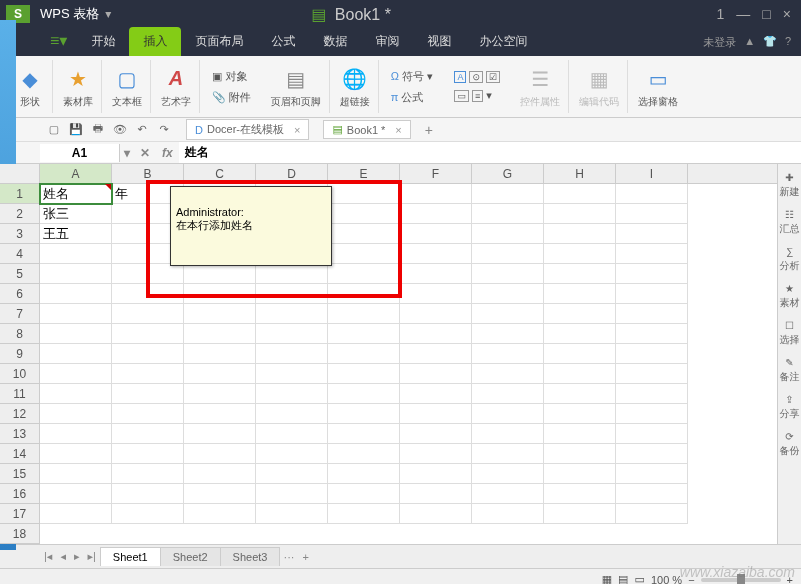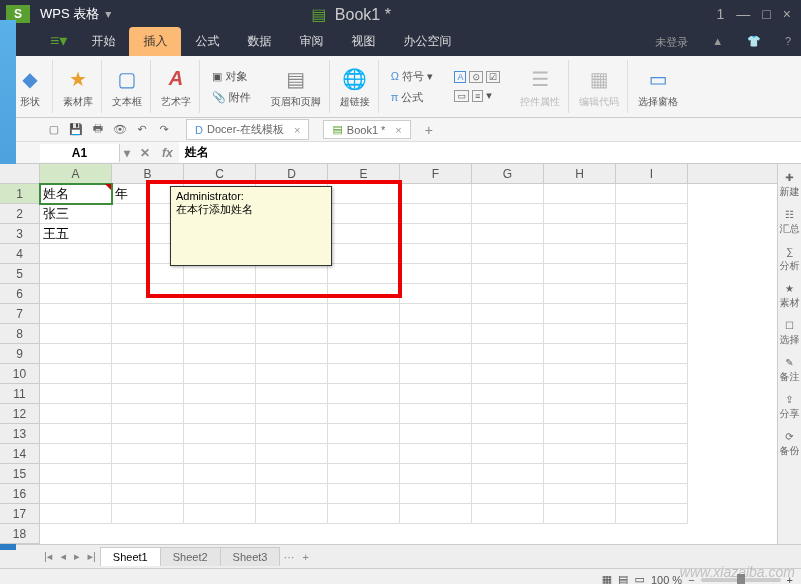--- a/index.html
+++ b/index.html
@@ -5,22 +5,22 @@
 * { margin: 0; padding: 0; box-sizing: border-box; font-family: "Microsoft YaHei", sans-serif; }
 body { background: #e8e8e8; width: 801px; height: 584px; overflow: hidden; position: relative; }
 .titlebar { background: #2a3040; color: #fff; height: 28px; display: flex; align-items: center; font-size: 12px; }
 .title-logo { background: #5aa030; padding: 2px 8px; margin: 2px 6px; font-size: 12px; font-weight: bold; }
 .title-text { margin-left: 4px; font-size: 13px; }
 .title-doc { margin-left: 200px; color: #ccc; font-size: 16px; }
 .title-doc-icon { color: #5aa030; margin-right: 4px; }
 .title-controls { margin-left: auto; display: flex; gap: 12px; padding-right: 10px; color: #aaa; font-size: 14px; }
 .menubar { background: #2a3040; color: #ddd; height: 28px; display: flex; align-items: flex-end; font-size: 12px; padding-left: 40px; }
 .menu-item { padding: 6px 14px; cursor: pointer; }
-.menu-item.active { background: #fdba74; color: #333; border-radius: 4px 4px 0 0; }
-.menubar-right { margin-left: auto; display: flex; gap: 24px; padding-right: 10px; color: #999; font-size: 11px; padding-bottom: 6px; }
+.menu-item.active { background: #84cc16; color: #333; border-radius: 4px 4px 0 0; }
+.menubar-right { margin-left: auto; display: flex; gap: 8px; padding-right: 10px; color: #999; font-size: 11px; padding-bottom: 6px; }
 .ribbon { background: #f5f5f5; height: 62px; display: flex; border-bottom: 1px solid #ccc; padding: 4px 8px; gap: 2px; }
 .ribbon-group { display: flex; flex-direction: column; align-items: center; justify-content: center; padding: 0 8px; border-right: 1px solid #ddd; font-size: 11px; color: #555; }
 .ribbon-group.no-border { border-right: none; }
 .ribbon-big-icon { width: 28px; height: 28px; display: flex; align-items: center; justify-content: center; font-size: 20px; }
 .ribbon-label { font-size: 10px; margin-top: 2px; white-space: nowrap; }
 .ribbon-stack { display: flex; flex-direction: column; gap: 2px; font-size: 11px; color: #555; }
 .ribbon-stack-item { display: flex; align-items: center; gap: 3px; padding: 2px; }
 .qat { background: #f5f5f5; height: 24px; display: flex; align-items: center; padding: 0 6px; gap: 6px; border-bottom: 1px solid #ddd; font-size: 11px; color: #666; }
 .qat-icon { width: 16px; height: 16px; display: inline-flex; align-items: center; justify-content: center; }
 .qat-tab { border: 1px solid #ccc; padding: 2px 8px; background: #fff; display: flex; align-items: center; gap: 4px; margin-left: 8px; }
@@ -38,21 +38,21 @@
 .col-h.sel { background: #d4e8c8; }
 .grid-body { display: flex; }
 .row-headers { width: 40px; background: #eee; font-size: 12px; }
 .row-h { height: 20px; text-align: center; border-bottom: 1px solid #ccc; border-right: 1px solid #ccc; line-height: 20px; color: #555; }
 .row-h.sel { background: #d4e8c8; }
 .cells { position: relative; }
 .row { display: flex; height: 20px; }
 .cell { width: 72px; border-right: 1px solid #ddd; border-bottom: 1px solid #ddd; padding: 0 3px; font-size: 13px; line-height: 20px; }
 .cell.active { outline: 2px solid #3c8c3c; outline-offset: -1px; }
 .comment-indicator { position: absolute; top: 0; right: 0; width: 0; height: 0; border-style: solid; border-width: 0 6px 6px 0; border-color: transparent #c00 transparent transparent; }
-.comment-popup { position: absolute; left: 130px; top: 2px; width: 162px; height: 80px; background: #fbfadd; border: 1px solid #333; font-size: 11px; padding: 3px 5px; z-index: 5; box-shadow: 1px 1px 3px rgba(0,0,0,0.3); }
+.comment-popup { position: absolute; left: 130px; top: 2px; width: 162px; height: 80px; background: #fbfadd; border: 1px solid #333; font-size: 11px; padding: 19px 5px; z-index: 5; box-shadow: 1px 1px 3px rgba(0,0,0,0.3); }
 .red-box { position: absolute; left: 106px; top: -4px; width: 256px; height: 118px; border: 4px solid #e00; z-index: 4; pointer-events: none; }
 .side-panel { width: 24px; background: #f0f0f0; border-left: 1px solid #ccc; display: flex; flex-direction: column; gap: 10px; padding-top: 8px; font-size: 10px; align-items: center; color: #666; }
 .side-item { display: flex; flex-direction: column; align-items: center; gap: 2px; cursor: pointer; }
 .sheet-tabs { background: #eee; height: 24px; display: flex; align-items: center; font-size: 11px; border-top: 1px solid #ccc; padding-left: 40px; }
 .nav-btn { padding: 0 4px; color: #888; }
 .sheet-tab { padding: 3px 12px; border: 1px solid #ccc; background: #fff; border-bottom: none; margin-right: -1px; }
 .sheet-tab.inactive { background: #e5e5e5; color: #666; }
 .statusbar { background: #f0f0f0; height: 22px; display: flex; align-items: center; font-size: 11px; color: #555; padding: 0 8px; border-top: 1px solid #ccc; }
 .zoom { margin-left: auto; display: flex; align-items: center; gap: 6px; }
 .zoom-slider { width: 80px; height: 4px; background: #ccc; border-radius: 2px; position: relative; }
@@ -78,20 +78,21 @@
     <span>—</span>
     <span>□</span>
     <span>×</span>
   </div>
 </div>
 
 <div class="menubar">
   <span style="color:#5aa030;padding:6px 10px;font-size:16px">≡▾</span>
   <span class="menu-item">开始</span>
   <span class="menu-item active">插入</span>
+  <span class="menu-item">页面布局</span>
   <span class="menu-item">公式</span>
   <span class="menu-item">数据</span>
   <span class="menu-item">审阅</span>
   <span class="menu-item">视图</span>
   <span class="menu-item">办公空间</span>
   <div class="menubar-right">
     <span>未登录</span>
     <span>▲</span>
     <span>👕</span>
     <span>?</span>

